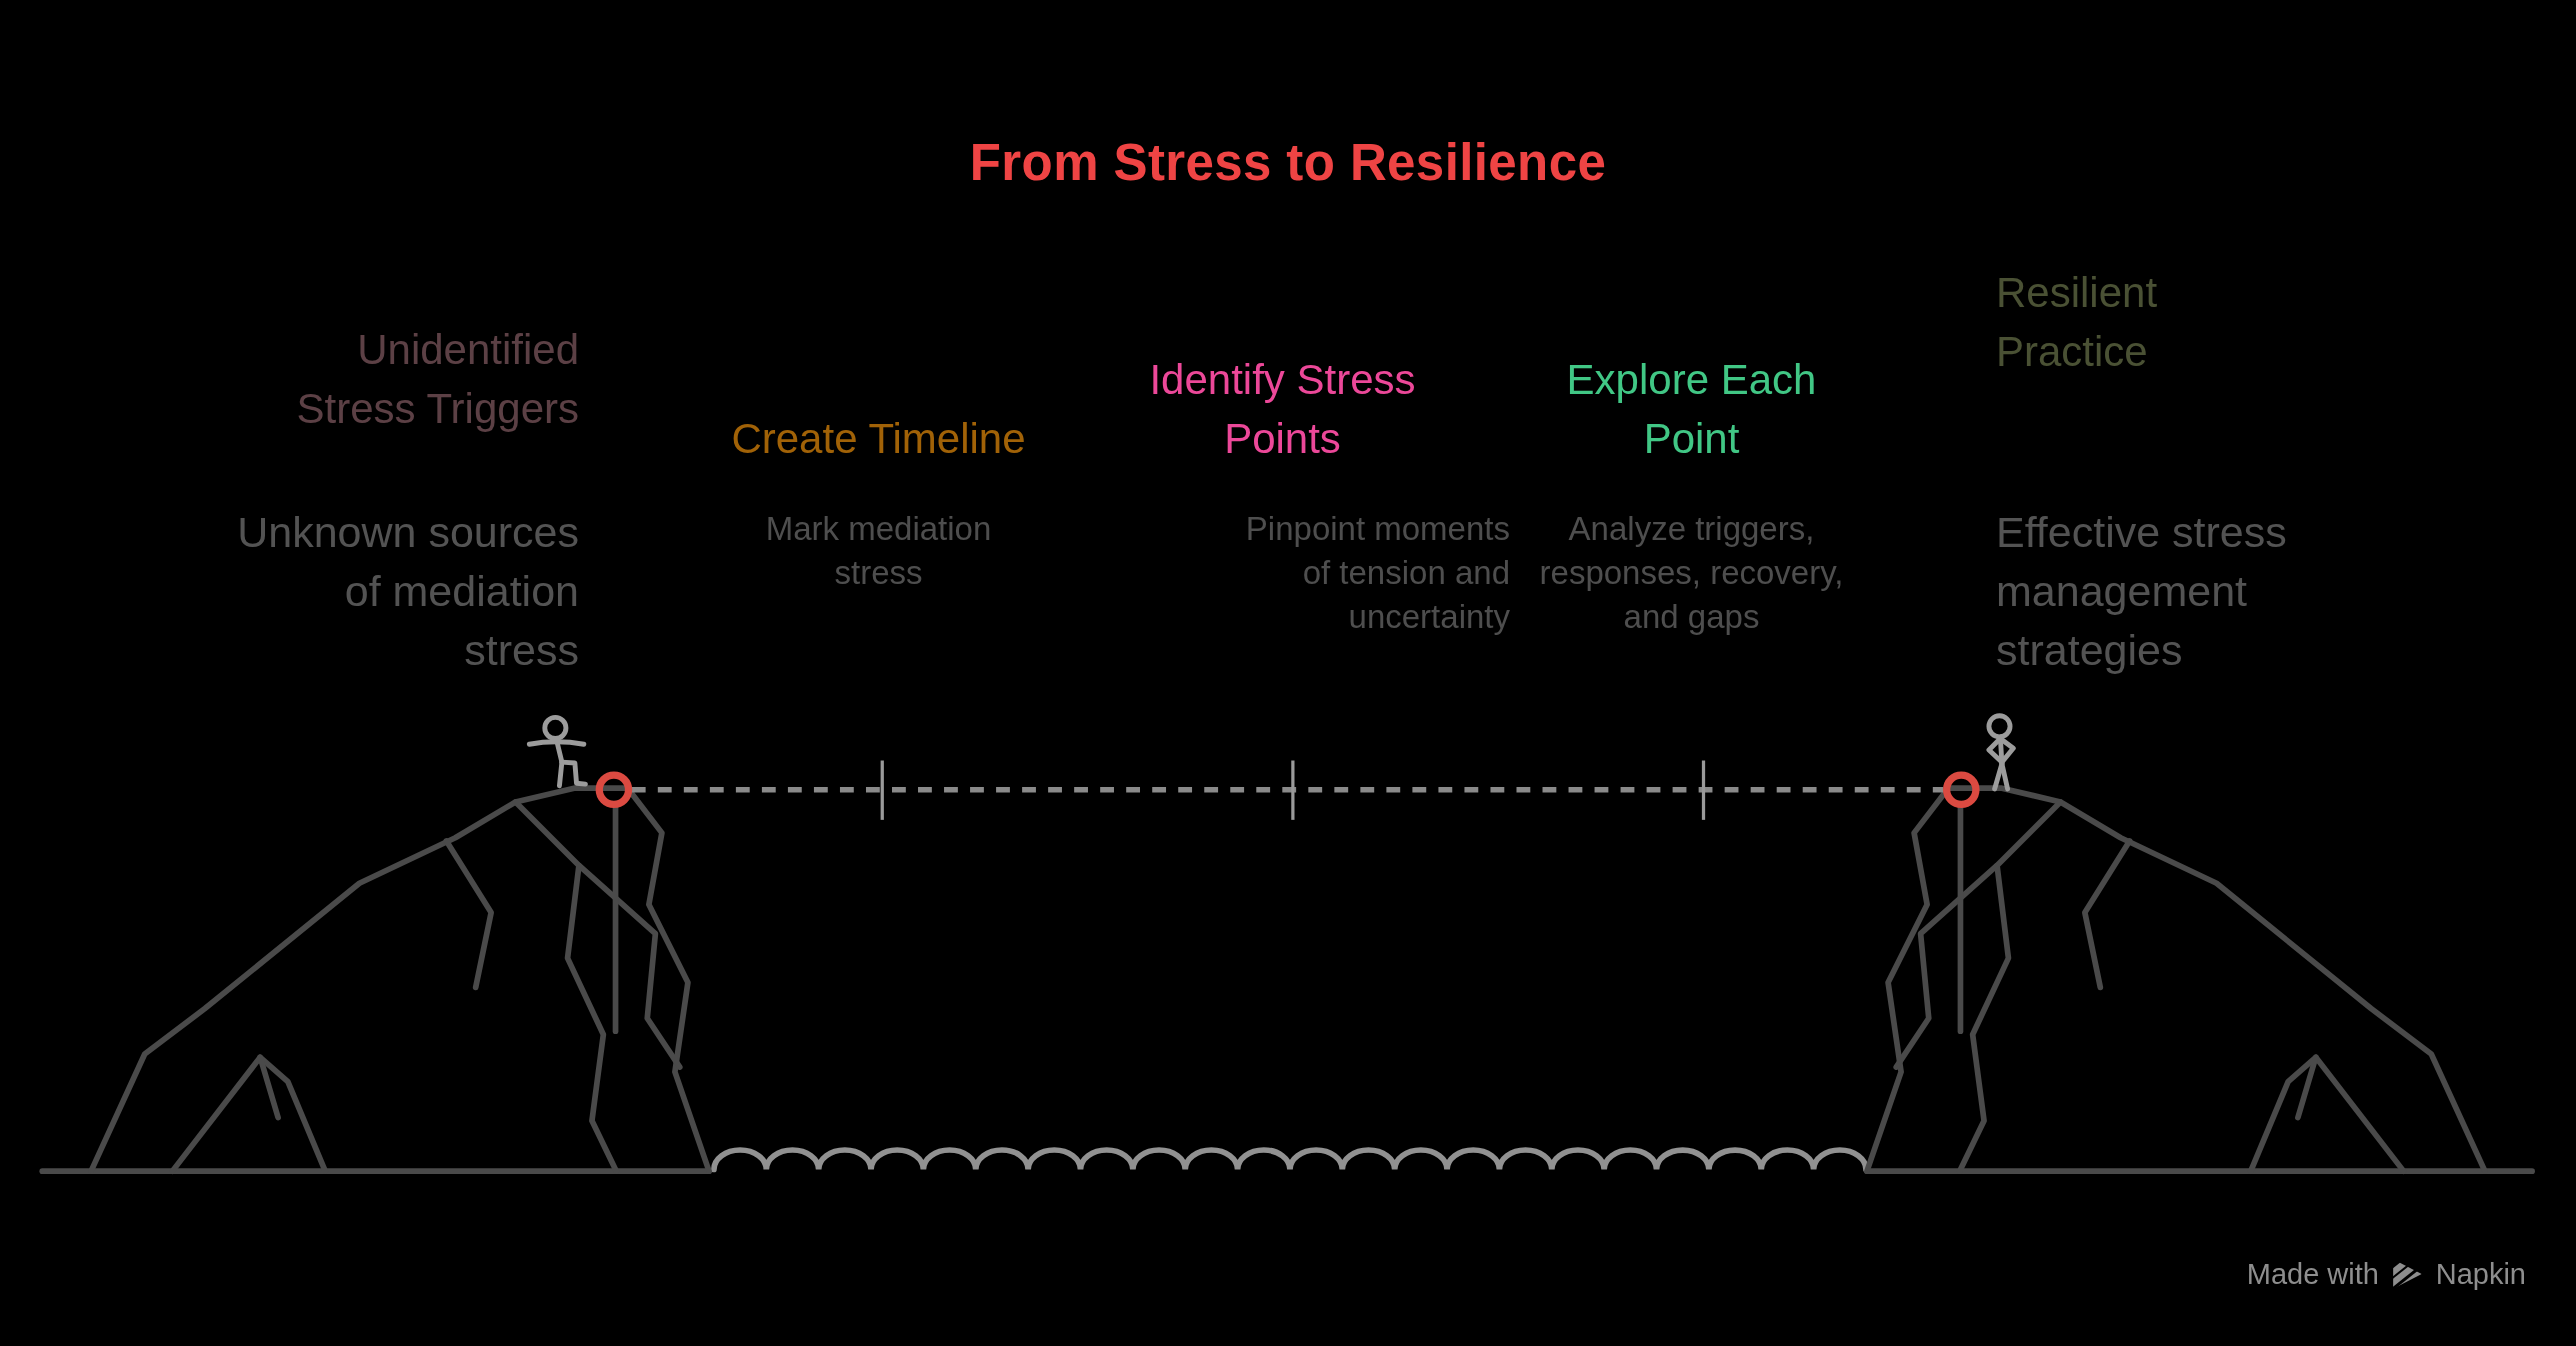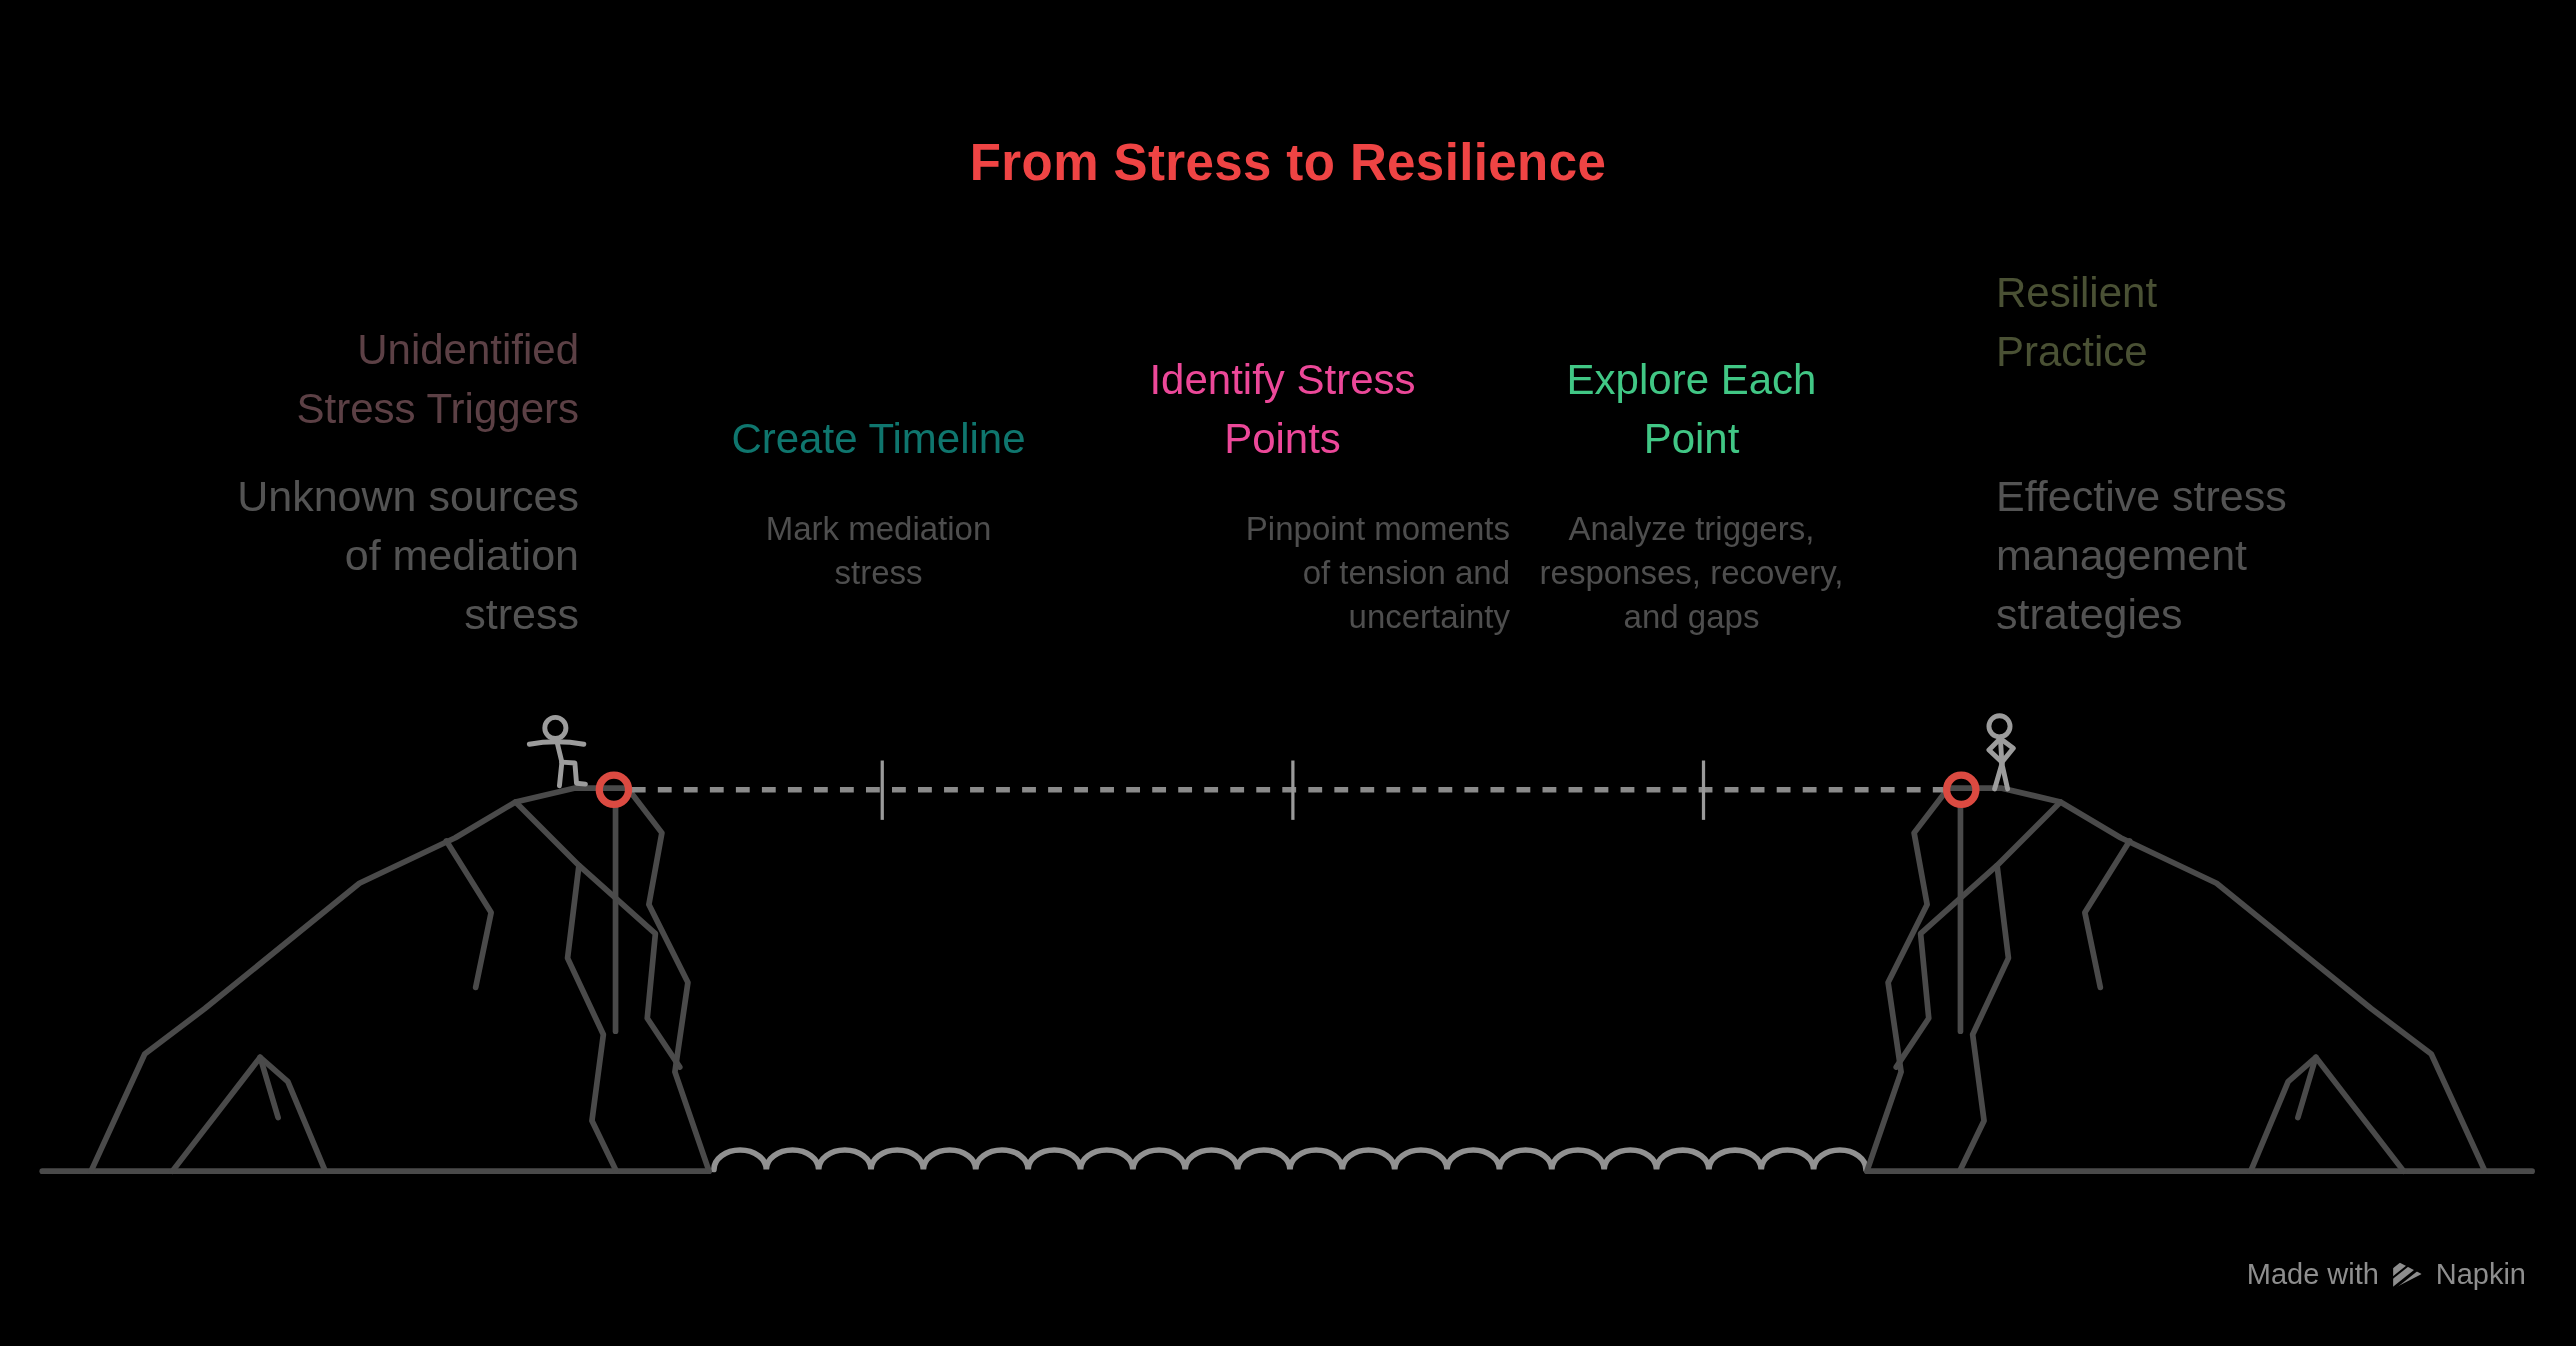--- a/index.html
+++ b/index.html
@@ -17,21 +17,21 @@
     color:#ef4444;
   }
   .heading{
     position:absolute;width:455px;
     font-size:42px;line-height:59px;font-weight:500;
   }
   .body-text{
     position:absolute;width:455px;
     color:#535353;
   }
-  .outer-body{font-size:43px;line-height:59px;}
+  .outer-body{font-size:43px;line-height:59px;margin-top:36px;}
   .center-body{font-size:33px;line-height:44px;color:#4e4e4e;}
   .h1{left:124px;top:320px;text-align:right;}
   .b1{left:124px;top:467px;text-align:right;}
   .h2{left:651px;top:409px;text-align:center;}
   .b2{left:651px;top:507px;text-align:center;}
   .h3{left:1055px;top:350px;text-align:center;}
   .b3{left:1055px;top:507px;text-align:right;}
   .h4{left:1464px;top:350px;text-align:center;}
   .b4{left:1464px;top:507px;text-align:center;}
   .h5{left:1996px;top:263px;text-align:left;}
@@ -52,21 +52,21 @@
 <div class="heading h1" style="color: rgb(92, 64, 69);">
   <div>Unidentified</div>
   <div>Stress Triggers</div>
 </div>
 <div class="body-text outer-body b1">
   <div>Unknown sources</div>
   <div>of mediation</div>
   <div>stress</div>
 </div>
 
-<div class="heading h2" style="color: #0f766e;">
+<div class="heading h2" style="color: #a16207;">
   <div>Create Timeline</div>
 </div>
 <div class="body-text center-body b2">
   <div>Mark mediation</div>
   <div>stress</div>
 </div>
 
 <div class="heading h3" style="color: #ec4899;">
   <div>Identify Stress</div>
   <div>Points</div>

